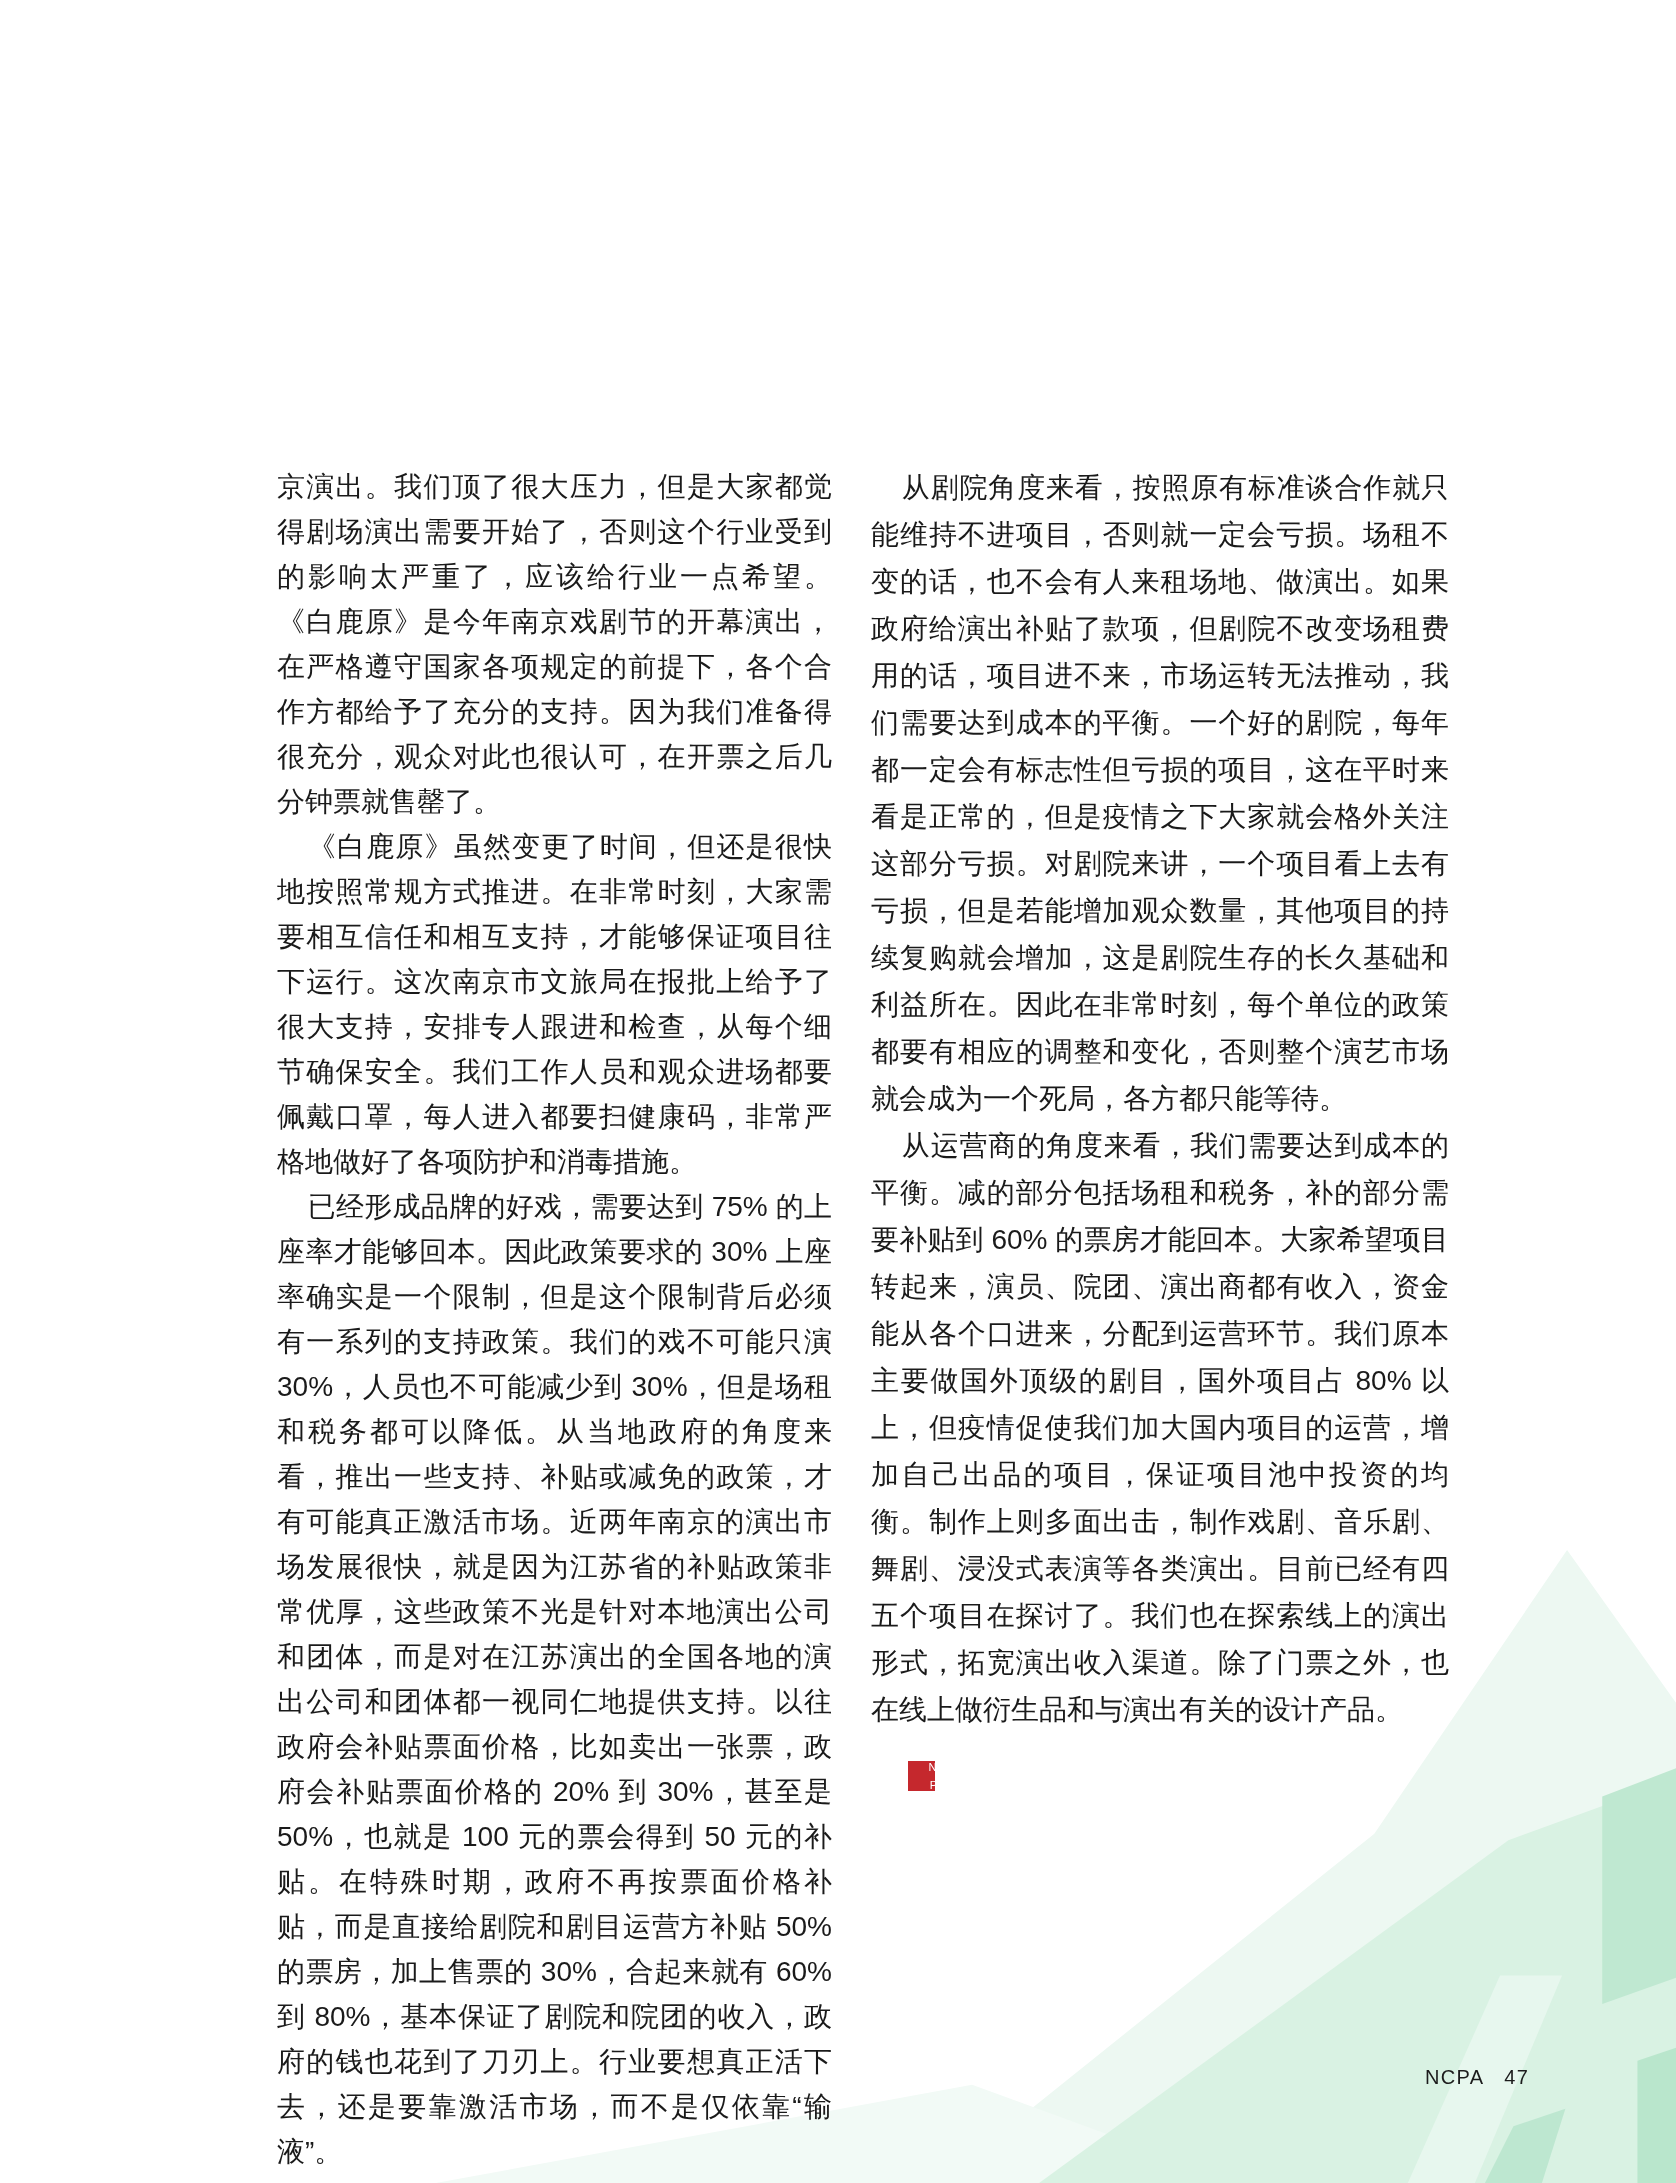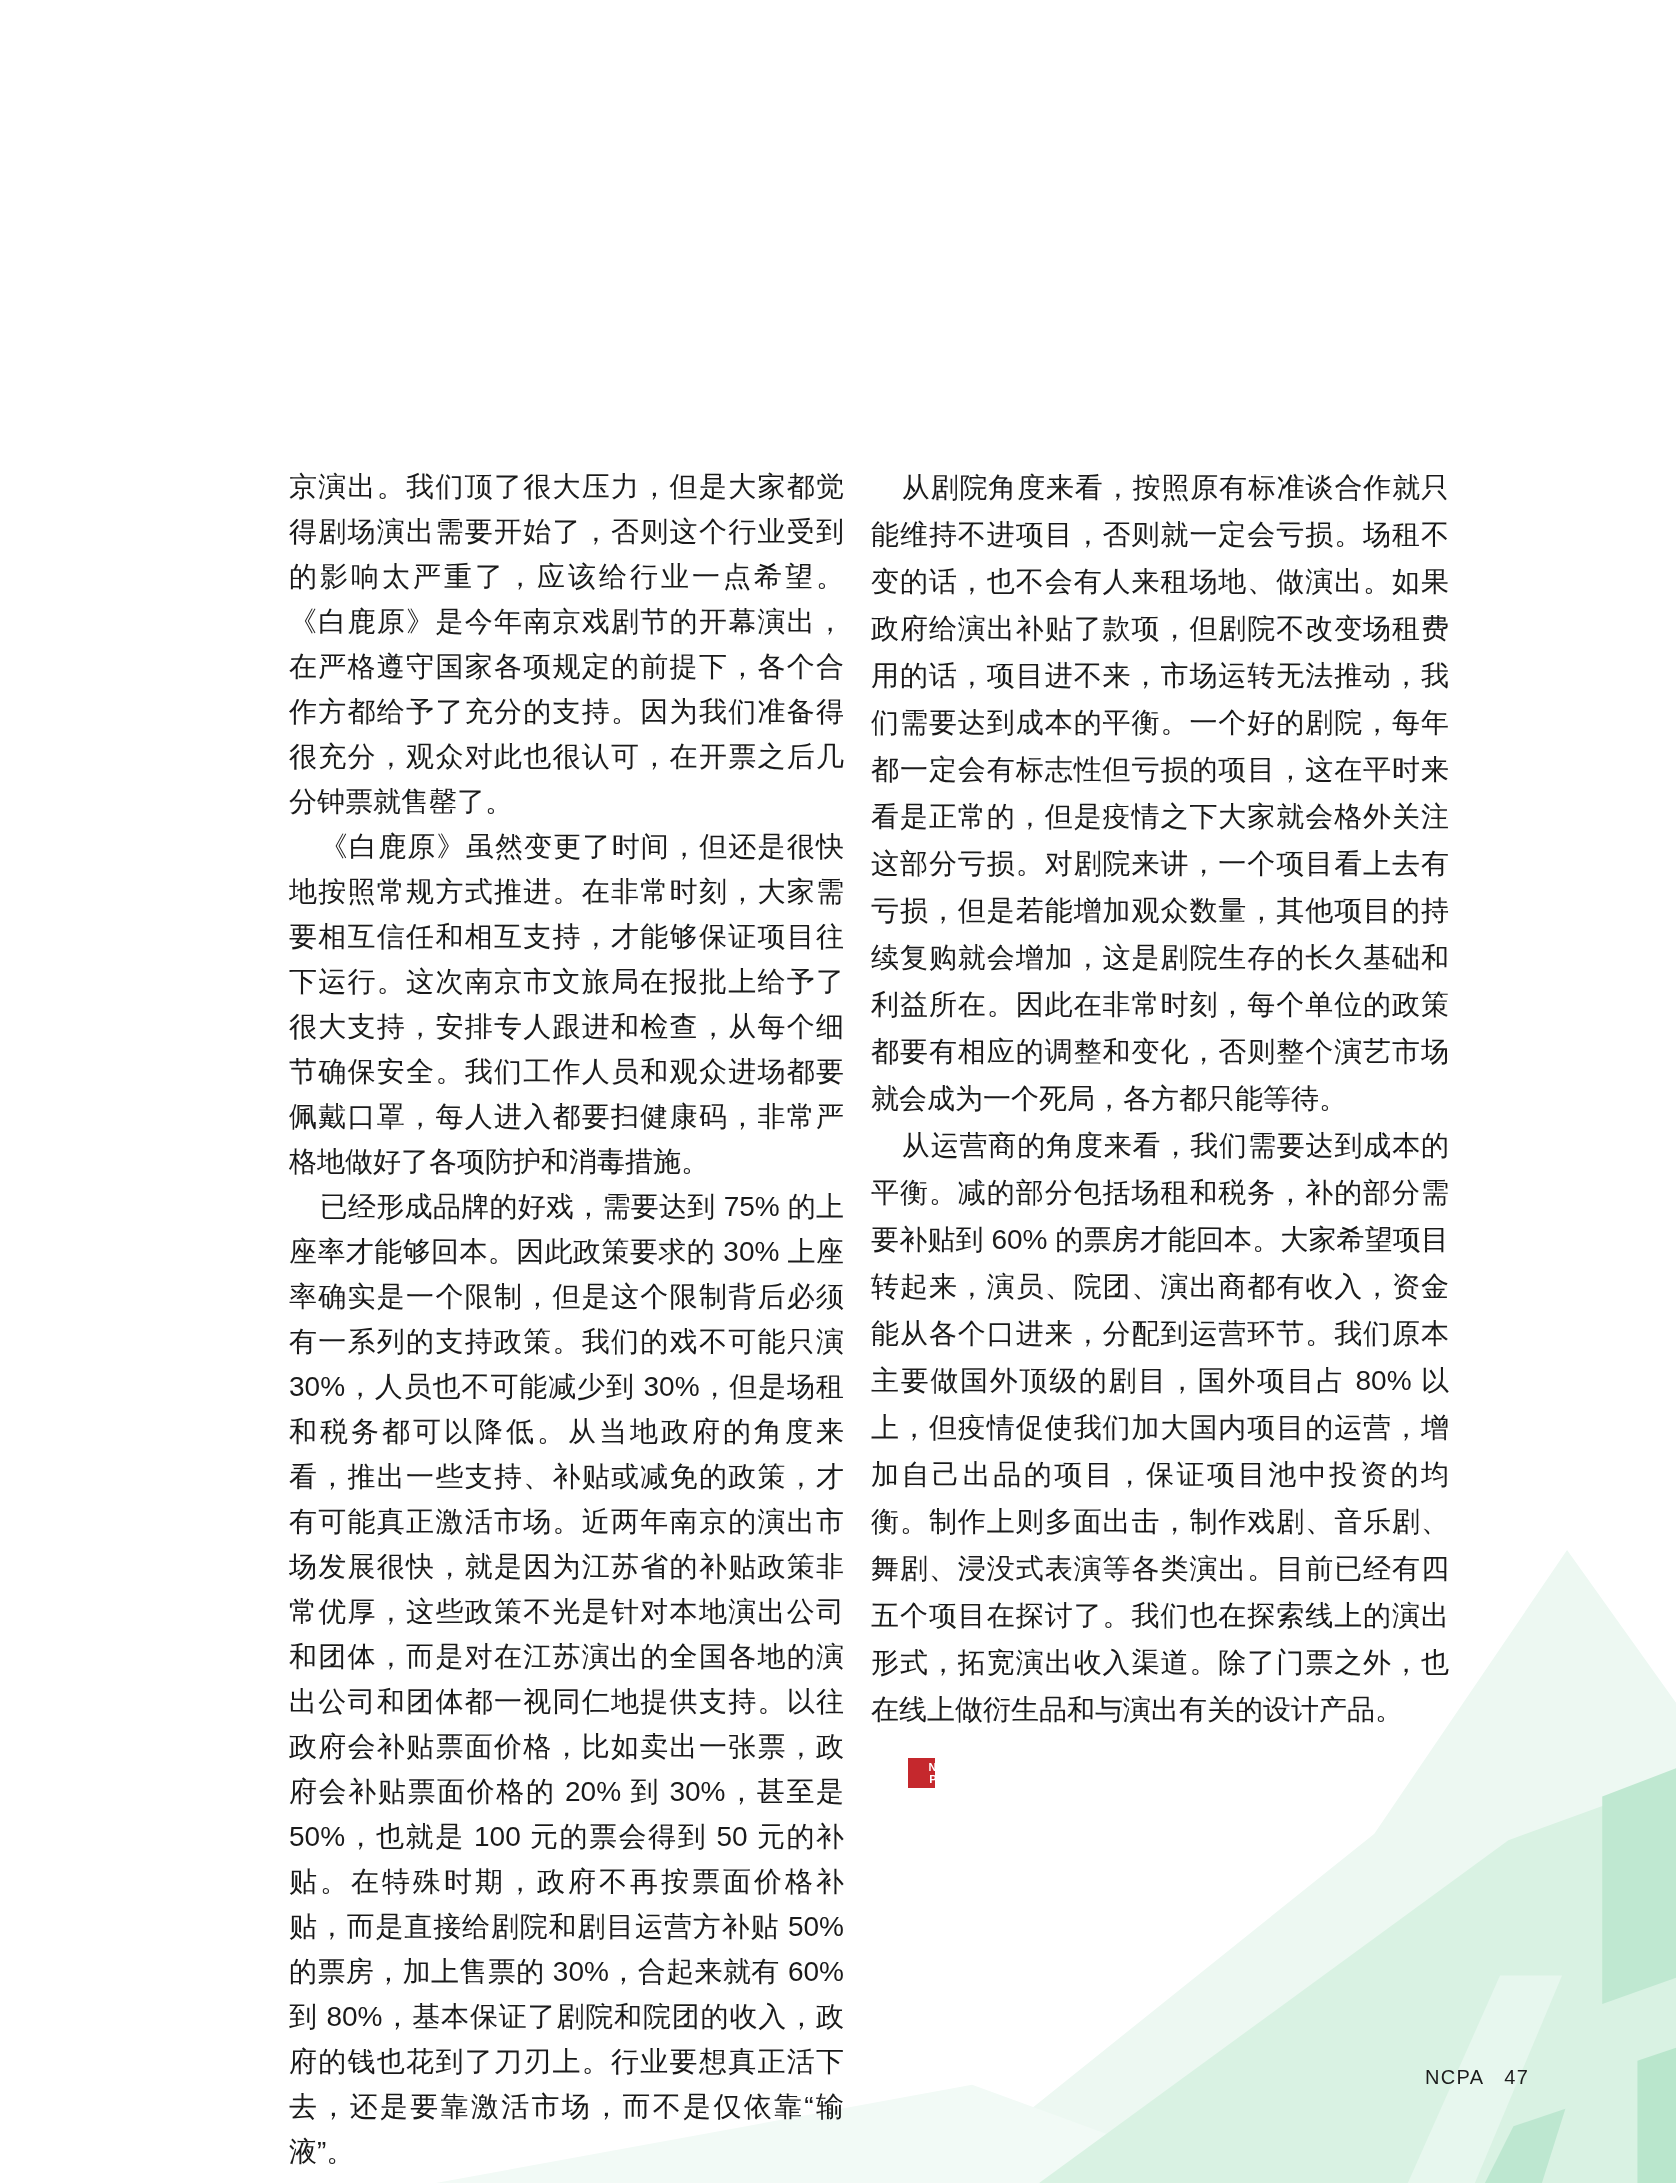--- a/index.html
+++ b/index.html
@@ -26,42 +26,42 @@
   .s-patch-r2     { background: #b9e6cc; clip-path: polygon(97.7% 94.4%, 100% 93.8%, 100% 100%, 97.7% 100%); }
   .s-patch-btm    { background: #bde7d0; clip-path: polygon(88.6% 100%, 90.3% 97.4%, 93.4% 96.6%, 92% 100%); }
 
   
   .col {
     position: absolute;
     top: 464px;
     color: #1a1a1a;
     font-size: 28px;
   }
-  .col-left  { left: 289px;  width: 555px; line-height: 45px; }
+  .col-left  { left: 277px;  width: 555px; line-height: 45px; }
   .col-right { left: 871px; width: 578px; line-height: 47px; }
   .col p {
     margin: 0;
     text-align: justify;
     text-indent: 1.1em;
   }
   .col p.no-indent { text-indent: 0; }
 
   
   .seal {
     display: inline-flex;
     flex-direction: column;
     align-items: center;
-    justify-content: center;
+    justify-content: space-between;
     width: 26.4px;
     height: 30px;
     margin-left: 6.6px;
     vertical-align: -5.3px;
     background: #c5282d;
     color: #ffffff;
-    font-weight: bold;
+    font-weight: normal;
     font-size: 11.2px;
     line-height: 1.08;
     letter-spacing: 0.3px;
   }
 
   
   .folio {
     position: absolute;
     left: 1425px;
     top: 2066px;

